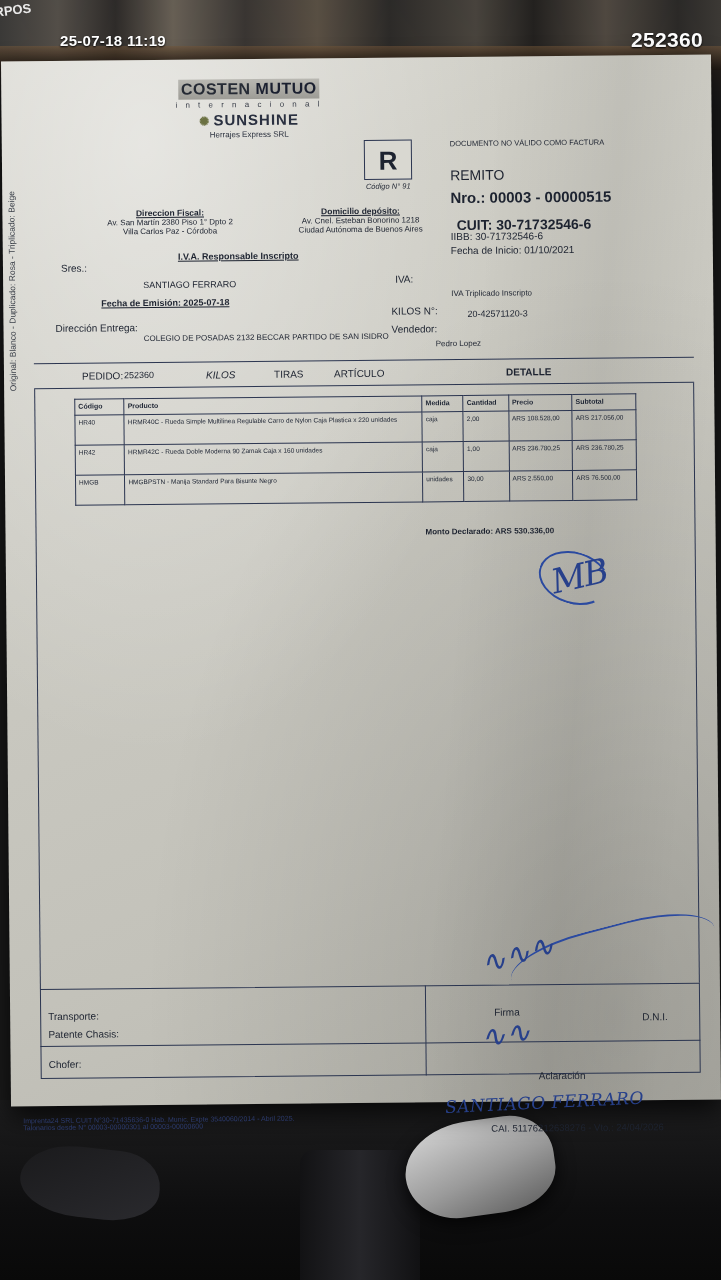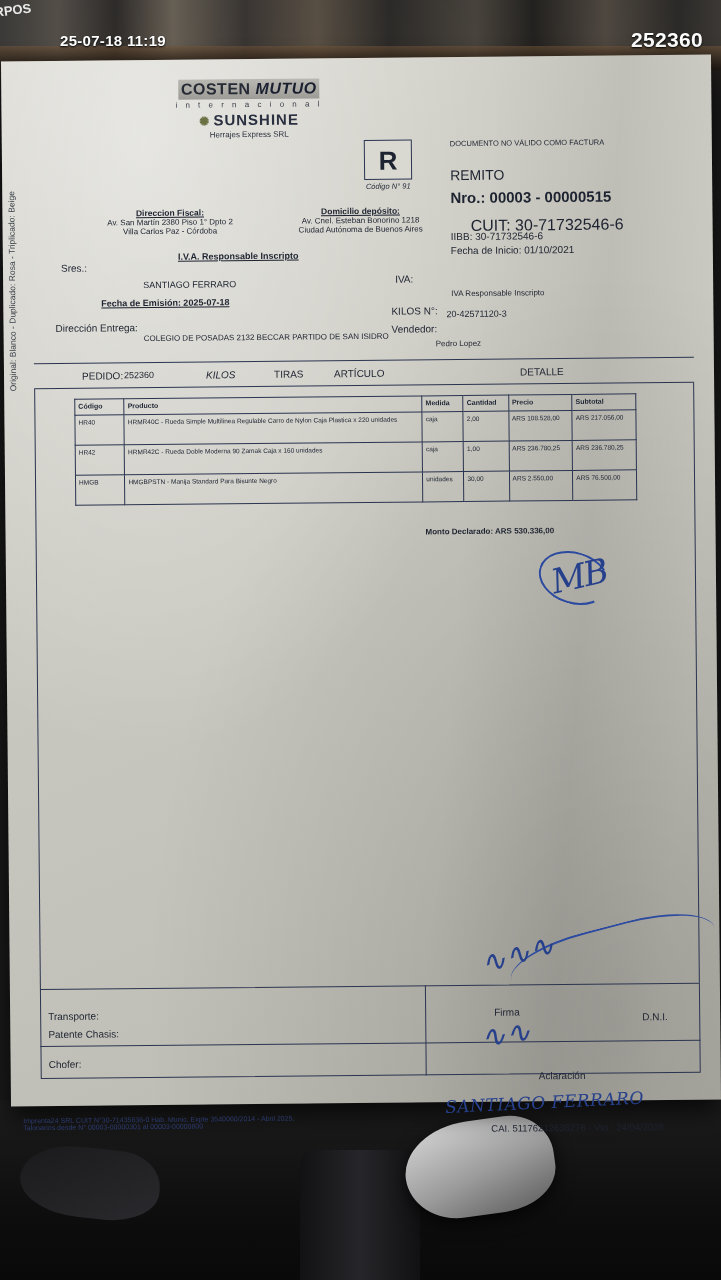--- a/index.html
+++ b/index.html
@@ -64,69 +64,69 @@
   
   #side-legend{
     position:absolute; left:4px; top:330px; width:300px; transform:rotate(-90deg);
     transform-origin:0 0; font-size:8.5px; color:#3a3f48; white-space:nowrap;
   }
 
   
   #logo-wrap{ position:absolute; left:170px; top:20px; width:155px; text-align:center; }
   #logo-top{ font-size:16px; font-weight:bold; letter-spacing:.5px; color:#262b35;
     background:linear-gradient(180deg,#b9b8b2,#9d9c96); padding:1px 3px; display:inline-block;}
-  #logo-top .w2{ color:#1b2030;font-style:italic; }
+  #logo-top .w2{ color:#1b2030; }
   #logo-sub{ font-size:8px; letter-spacing:3px; color:#3a3f4a; margin-top:1px;}
   #logo-sun{ font-size:15px; font-weight:bold; letter-spacing:1px; color:#2a3040; margin-top:2px;}
   #logo-sun .leaf{ font-size:12px; color:#6b7142; margin-right:3px;}
   #logo-legal{ font-size:8px; margin-top:2px; color:#2d3340;}
 
   #r-box{ position:absolute; left:362px; top:82px; width:48px; height:40px;
     border:1px solid #2b3550; background:#d9d8d1; text-align:center;}
   #r-box .r{ font-size:26px; font-weight:bold; line-height:40px; }
   #r-code{ position:absolute; left:355px; top:124px; width:62px; text-align:center; font-size:7.5px;font-style:italic;}
 
   #doc-note{ position:absolute; left:448px; top:82px; font-size:7.5px; }
   #remito-word{ position:absolute; left:448px; top:110px; font-size:14px; }
   #remito-nro{ position:absolute; left:448px; top:132px; font-size:15px; font-weight:bold; }
-  #cuit-1{ position:absolute; left:468px; top:160px; font-size:16px;}
+  #cuit-1{ position:absolute; left:454px; top:160px; font-size:14px;font-weight:bold;}
   #iibb{ position:absolute; left:448px; top:174px; font-size:10px;text-align:right;}
   #fecha-inicio{ position:absolute; left:448px; top:188px; font-size:10px;}
 
   #dir-fiscal{ position:absolute; left:70px; top:148px; width:195px; text-align:center;}
   #dir-fiscal .t{ font-weight:bold; text-decoration:underline; font-size:8.5px;}
   #dir-dep{ position:absolute; left:258px; top:148px; width:200px; text-align:center;}
   #dir-dep .t{ font-weight:bold; text-decoration:underline; font-size:8.5px;}
   #iva-resp{ position:absolute; left:175px; top:192px; font-size:9px; font-weight:bold;
     text-decoration:underline;}
 
   
   #sres-lbl{ position:absolute; left:58px; top:202px; font-size:10px;}
   #sres-val{ position:absolute; left:140px; top:220px; font-size:9px;}
   #iva-lbl{ position:absolute; left:392px; top:216px; font-size:10px;}
   #iva-val{ position:absolute; left:448px; top:232px; font-size:8px;}
   #fecha-emi{ position:absolute; left:98px; top:238px; font-size:9px; font-weight:bold;
     text-decoration:underline;}
   #cuit-lbl{ position:absolute; left:388px; top:248px; font-size:10px;}
-  #cuit-val{ position:absolute; left:443px; top:252px; font-size:9px;}
+  #cuit-val{ position:absolute; left:464px; top:252px; font-size:9px;}
   #dir-ent-lbl{ position:absolute; left:52px; top:262px; font-size:10px;}
   #dir-ent-val{ position:absolute; left:140px; top:274px; font-size:8px;}
   #vend-lbl{ position:absolute; left:388px; top:266px; font-size:10px;}
   #vend-val{ position:absolute; left:432px; top:282px; font-size:8px;}
 
   
   #colrow{ position:absolute; left:30px; top:302px; width:660px; height:26px;
     border-top:1px solid #2b3550; border-bottom:1px solid #2b3550;}
   #colrow span{ position:absolute; top:7px; font-size:10px;}
   .c-ped{ left:48px; }
   .c-num{ left:90px; font-size:9px !important; }
   .c-kil{ left:172px;font-style:italic; }
   .c-tir{ left:240px; }
   .c-art{ left:300px; }
-  .c-det{ left:486px; }
+  .c-det{ left:472px;font-weight:bold; }
 
   
   #items{ position:absolute; left:70px; top:338px; width:562px;
     border:1px solid #2b3550; border-collapse:collapse; font-size:6.5px; }
   #items th, #items td{ border:1px solid #2b3550; padding:3px 3px; vertical-align:top;
     line-height:1.25; color:#1d2433; }
   #items th{ font-weight:bold; font-size:7px; text-align:left; height:16px;}
   #items td{ height:30px; }
   .w-cod{ width:48px;} .w-prod{ width:290px;} .w-med{ width:40px;}
   .w-cant{ width:44px; text-align:center;} .w-pre{ width:62px;} .w-sub{ width:62px;}
@@ -223,21 +223,21 @@
     <div>Av. Cnel. Esteban Bonorino 1218</div>
     <div>Ciudad Autónoma de Buenos Aires</div>
   </div>
   <div id="iva-resp">I.V.A. Responsable Inscripto</div>
 
   <div id="mainbox"></div>
 
   <div id="sres-lbl">Sres.:</div>
   <div id="sres-val">SANTIAGO FERRARO</div>
   <div id="iva-lbl">IVA:</div>
-  <div id="iva-val">IVA Responsable Inscripto</div>
+  <div id="iva-val">IVA Triplicado Inscripto</div>
   <div id="fecha-emi">Fecha de Emisión: 2025-07-18</div>
   <div id="cuit-lbl">KILOS N°:</div>
   <div id="cuit-val">20-42571120-3</div>
   <div id="dir-ent-lbl">Dirección Entrega:</div>
   <div id="dir-ent-val">COLEGIO DE POSADAS 2132 BECCAR PARTIDO DE SAN ISIDRO</div>
   <div id="vend-lbl">Vendedor:</div>
   <div id="vend-val">Pedro Lopez</div>
 
   <div id="colrow">
     <span class="c-ped">PEDIDO:</span>

